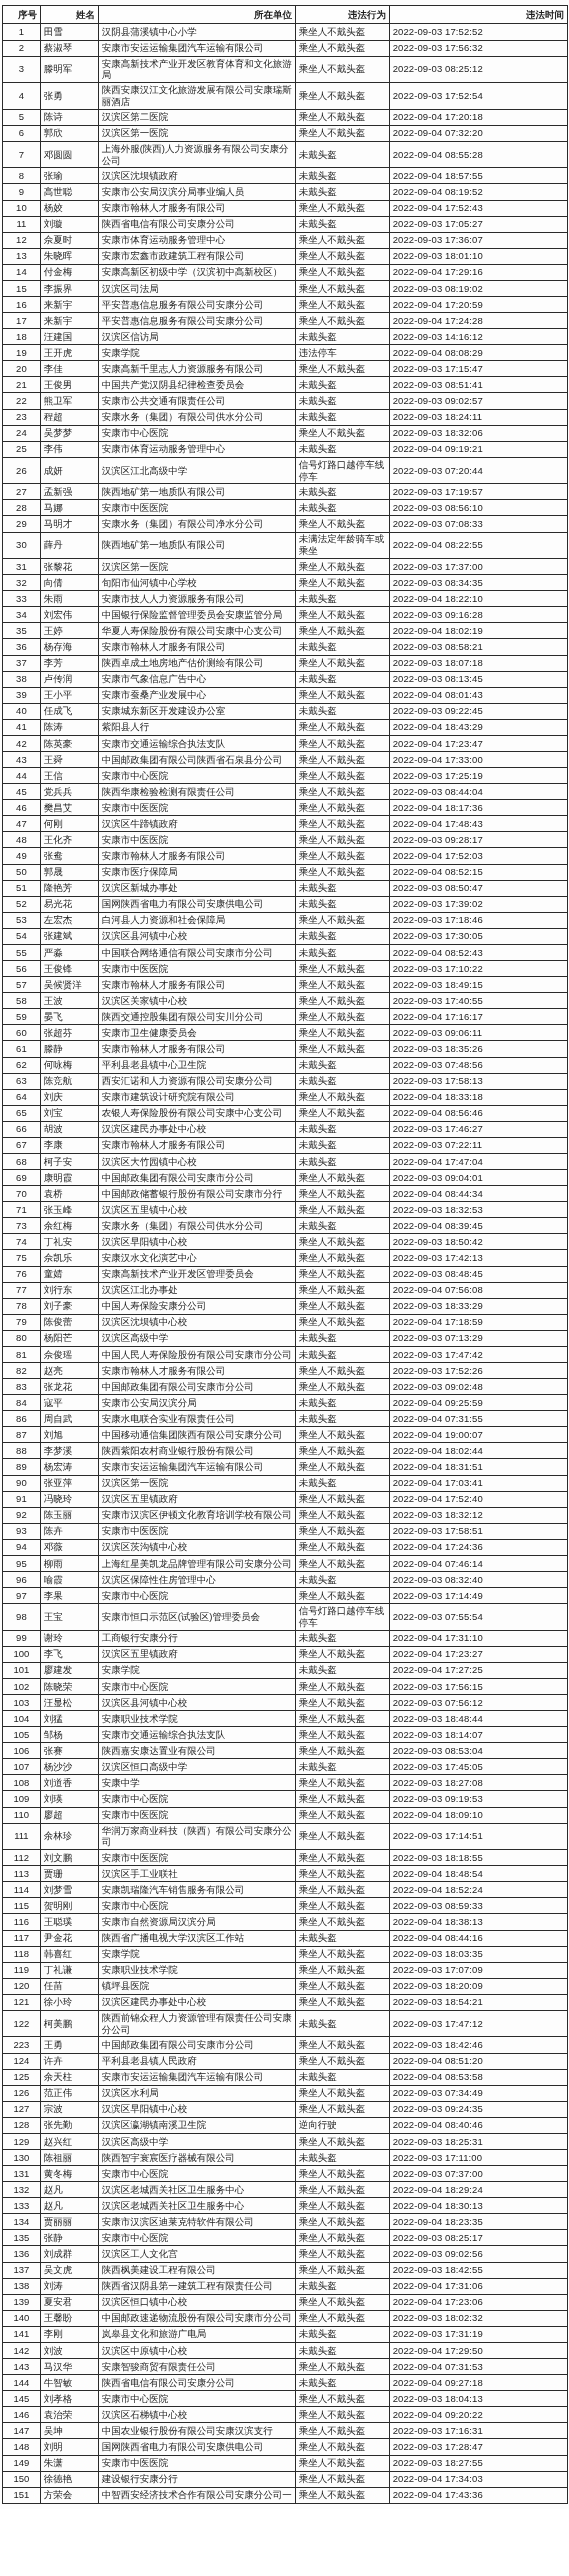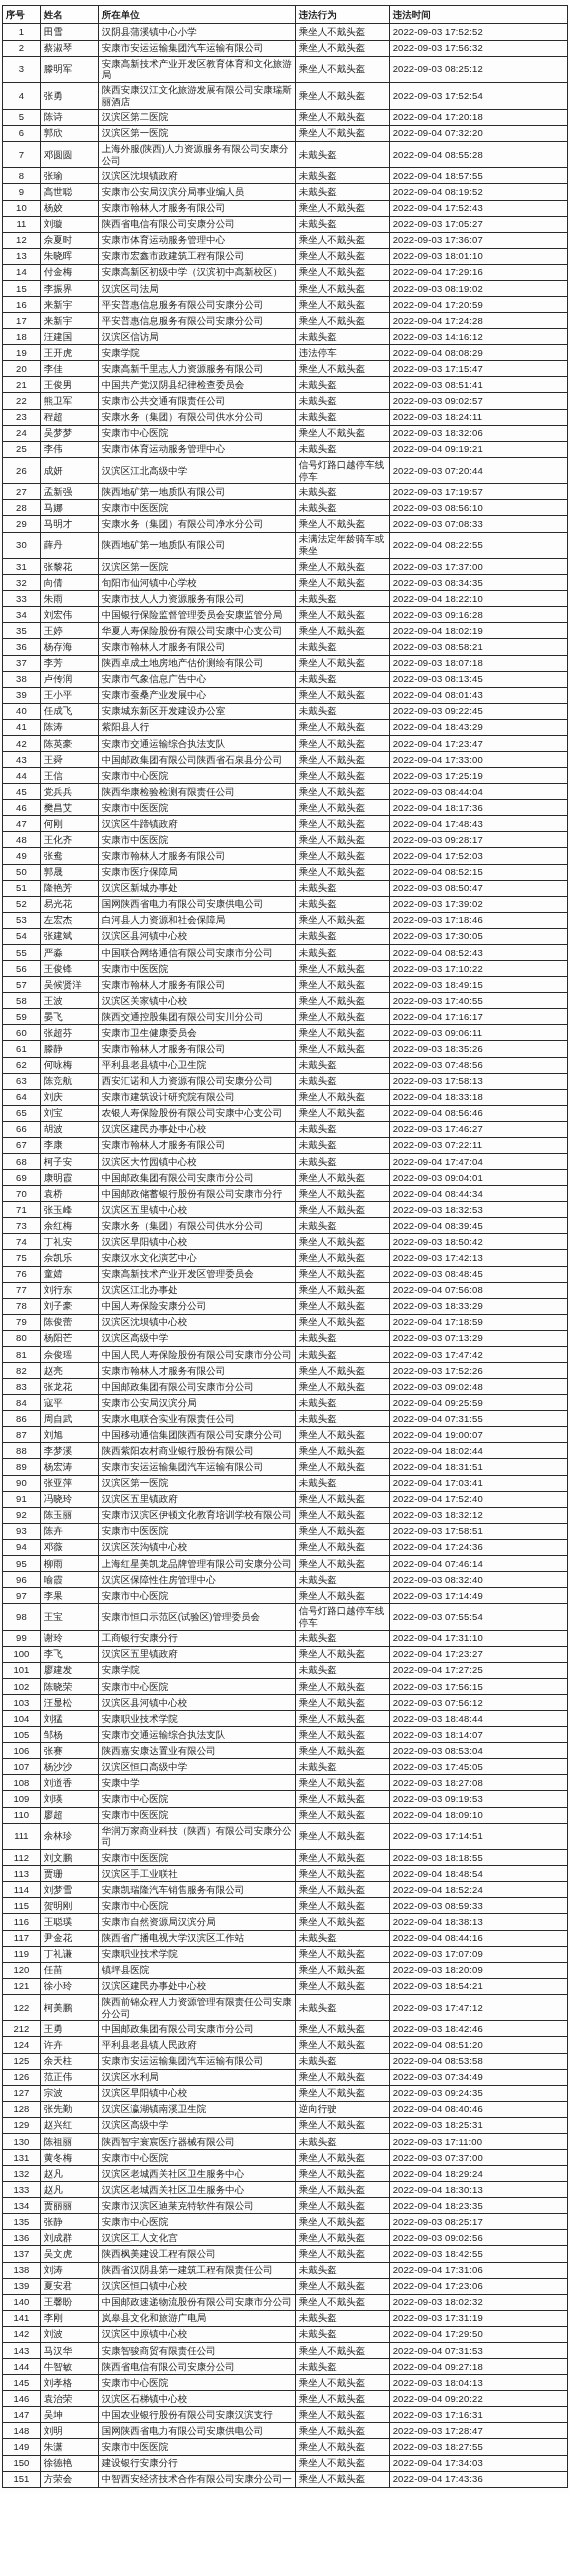--- a/index.html
+++ b/index.html
@@ -24,21 +24,21 @@
   }
   table.viol th, table.viol td {
     border: 0.9px solid #2a2a2a;
     padding: 0.9px 2.8px;
     vertical-align: middle;
     word-break: break-all;
     overflow-wrap: anywhere;
   }
   table.viol th {
     font-weight: bold;
-    text-align: left;
+    text-align: right;
     height: 16px;
     background: #fefefe;
   }
   table.viol td {
     height: 13.3px;
   }
   td.c-serial, th.c-serial {
     text-align: center;
     padding: 0.9px 0.9px;
   }
@@ -868,20 +868,27 @@
           <td class="c-time">2022-09-04 18:38:13</td>
         </tr>
         <tr>
           <td class="c-serial">117</td>
           <td class="c-name">尹金花</td>
           <td class="c-unit">陕西省广播电视大学汉滨区工作站</td>
           <td class="c-violation">未戴头盔</td>
           <td class="c-time">2022-09-04 08:44:16</td>
         </tr>
         <tr>
+          <td class="c-serial">118</td>
+          <td class="c-name">韩喜红</td>
+          <td class="c-unit">安康学院</td>
+          <td class="c-violation">乘坐人不戴头盔</td>
+          <td class="c-time">2022-09-03 18:03:35</td>
+        </tr>
+        <tr>
           <td class="c-serial">119</td>
           <td class="c-name">丁礼谦</td>
           <td class="c-unit">安康职业技术学院</td>
           <td class="c-violation">乘坐人不戴头盔</td>
           <td class="c-time">2022-09-03 17:07:09</td>
         </tr>
         <tr>
           <td class="c-serial">120</td>
           <td class="c-name">任苗</td>
           <td class="c-unit">镇坪县医院</td>
@@ -896,21 +903,21 @@
           <td class="c-time">2022-09-03 18:54:21</td>
         </tr>
         <tr>
           <td class="c-serial">122</td>
           <td class="c-name">柯美鹏</td>
           <td class="c-unit">陕西前锦众程人力资源管理有限责任公司安康分公司</td>
           <td class="c-violation">未戴头盔</td>
           <td class="c-time">2022-09-03 17:47:12</td>
         </tr>
         <tr>
-          <td class="c-serial">212</td>
+          <td class="c-serial">223</td>
           <td class="c-name">王勇</td>
           <td class="c-unit">中国邮政集团有限公司安康市分公司</td>
           <td class="c-violation">乘坐人不戴头盔</td>
           <td class="c-time">2022-09-03 18:42:46</td>
         </tr>
         <tr>
           <td class="c-serial">124</td>
           <td class="c-name">许卉</td>
           <td class="c-unit">平利县老县镇人民政府</td>
           <td class="c-violation">乘坐人不戴头盔</td>

